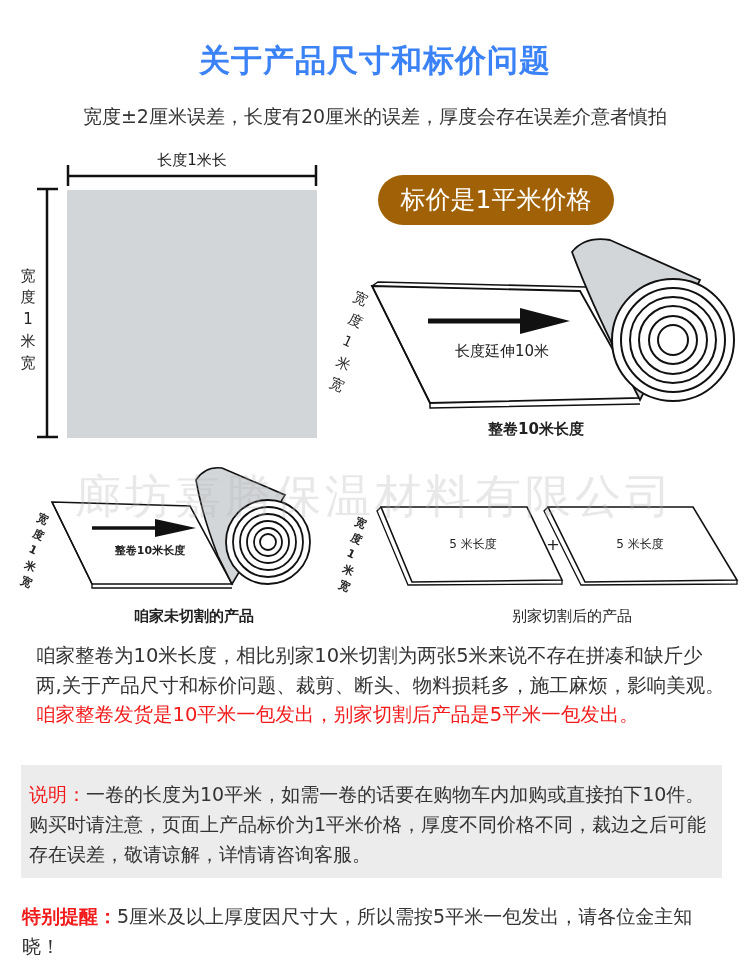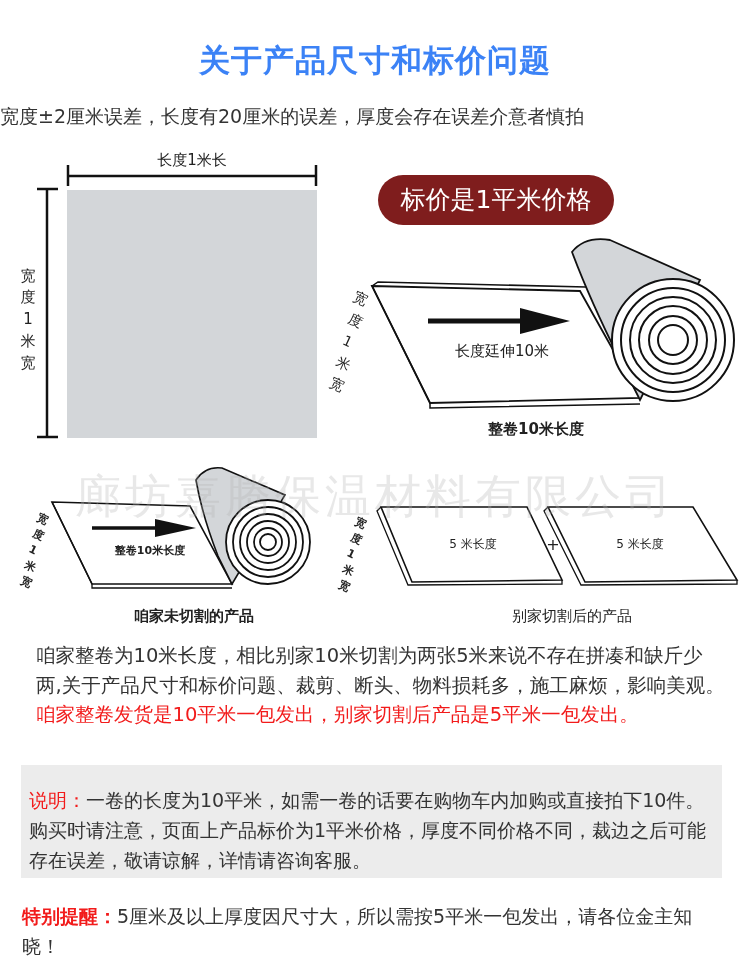--- a/index.html
+++ b/index.html
@@ -1,26 +1,26 @@
 <!DOCTYPE html>
 <html><head>
   <meta charset="utf-8">
   <style>
     html, body { margin: 0; padding: 0; background: #ffffff; }
     body { width: 750px; height: 979px; position: relative; overflow: hidden; font-family: "DejaVu Sans", "Liberation Sans", sans-serif; color: #333; }
     .abs { position: absolute; }
     .title { left: 0; width: 750px; top: 40px; text-align: center; font-size: 31px; font-weight: bold; color: #3b82f6; letter-spacing: 1px; }
-    .subtitle { left: 0; width: 750px; top: 104px; font-size: 19px; color: #333; }
+    .subtitle { left: 0; width: 750px; top: 104px; text-align: center; font-size: 19px; color: #333; }
     .diagram { left: 0; top: 0; width: 750px; height: 979px; }
-    .price-pill { left: 378px; top: 175px; width: 236px; height: 50px; border-radius: 25px; background: #7f1d1d; color: #fff; font-size: 25px; text-align: center; line-height: 50px; }
+    .price-pill { left: 378px; top: 175px; width: 236px; height: 50px; border-radius: 25px; background: #a16207; color: #fff; font-size: 25px; text-align: center; line-height: 50px; }
     .watermark { left: 0; width: 750px; top: 466px; text-align: center; font-size: 46px; color: rgba(180,180,180,0.30); letter-spacing: 4px; }
     .para { left: 36px; width: 690px; top: 641px; font-size: 19.5px; line-height: 29.5px; color: #333; }
     .para .red { color: #f21b1b; }
     .note-box { left: 21px; top: 765px; width: 701px; height: 113px; background: #ececec; }
-    .note-text { position: absolute; left: 8px; top: 14px; width: 690px; font-size: 19px; line-height: 30px; color: #333; margin-top: 6px; }
+    .note-text { position: absolute; left: 8px; top: 14px; width: 690px; font-size: 19px; line-height: 30px; color: #333; }
     .note-label { color: #f21b1b; }
     .reminder { left: 22px; top: 901px; width: 700px; font-size: 19px; line-height: 30px; color: #333; }
     .reminder-label { color: #f21b1b; font-weight: bold; text-align: right; }
   </style>
 </head>
 <body>
 
 <div class="abs title">关于产品尺寸和标价问题</div>
 <div class="abs subtitle">宽度±2厘米误差，长度有20厘米的误差，厚度会存在误差介意者慎拍</div>
 

